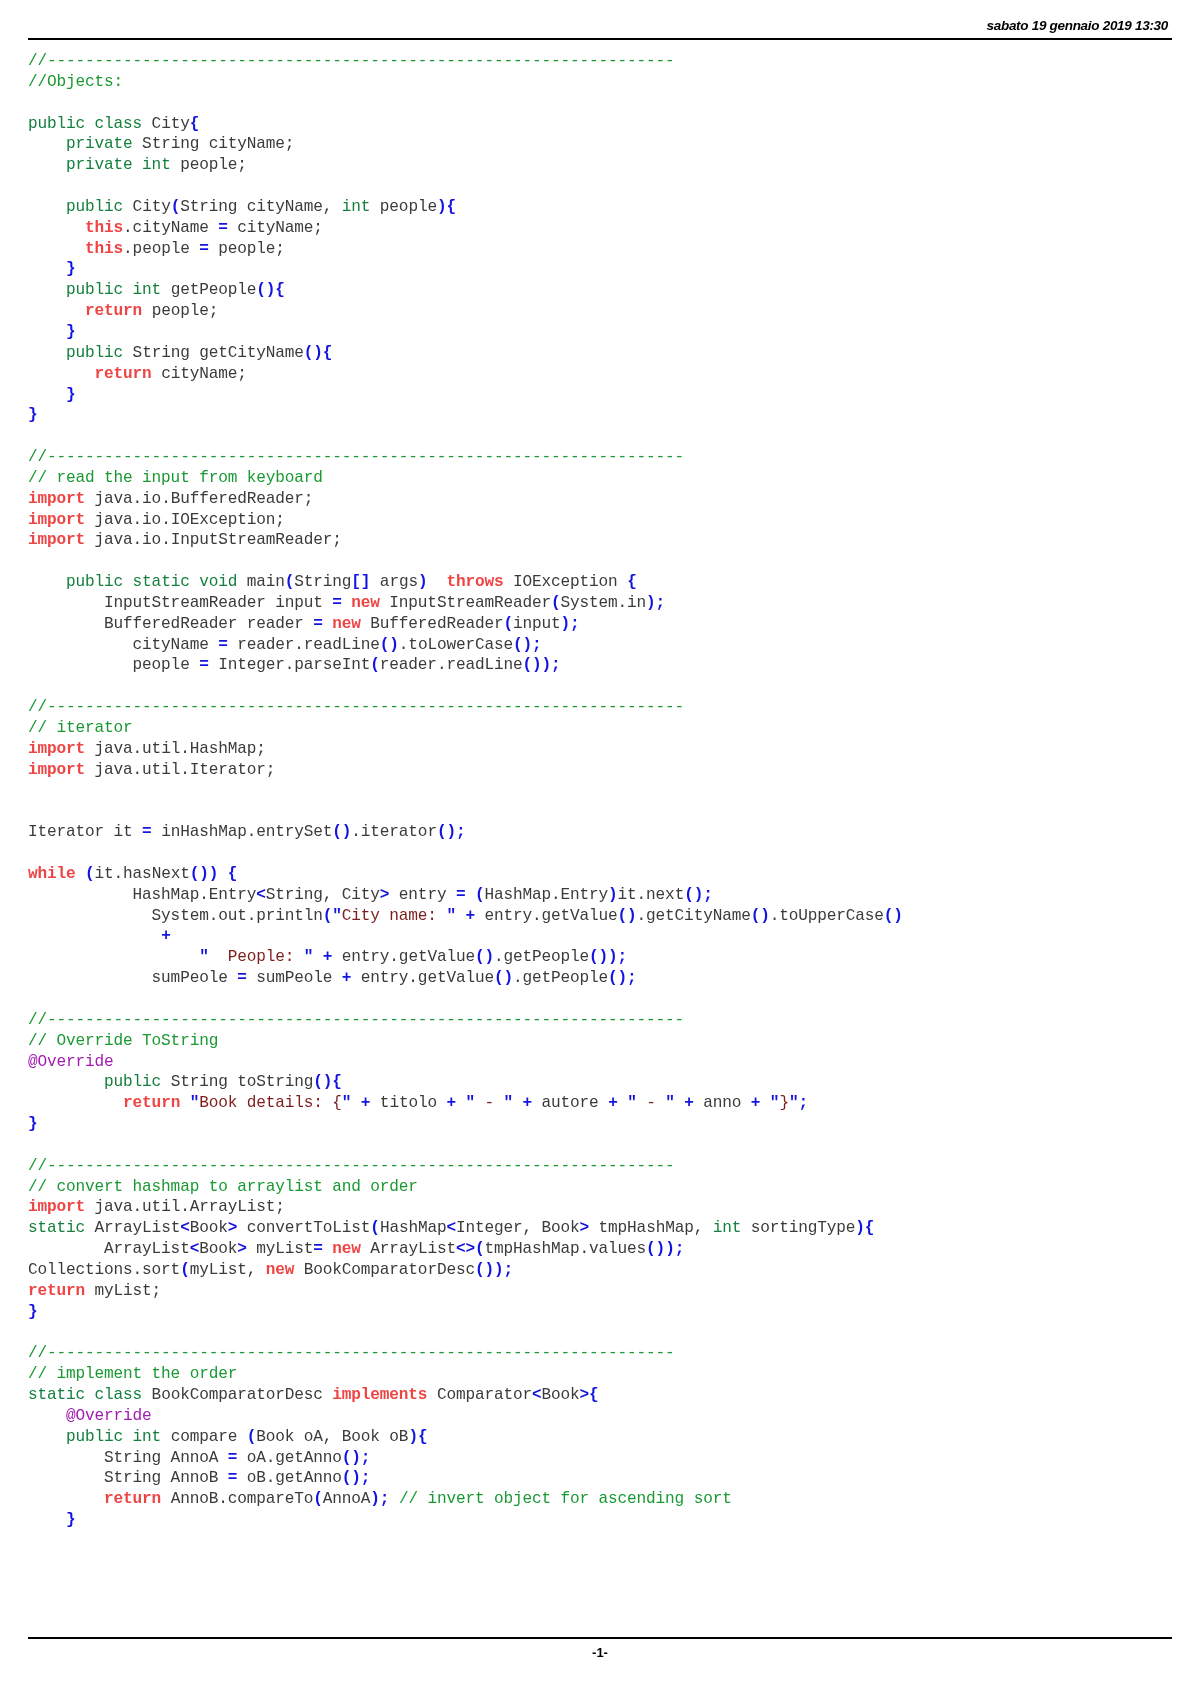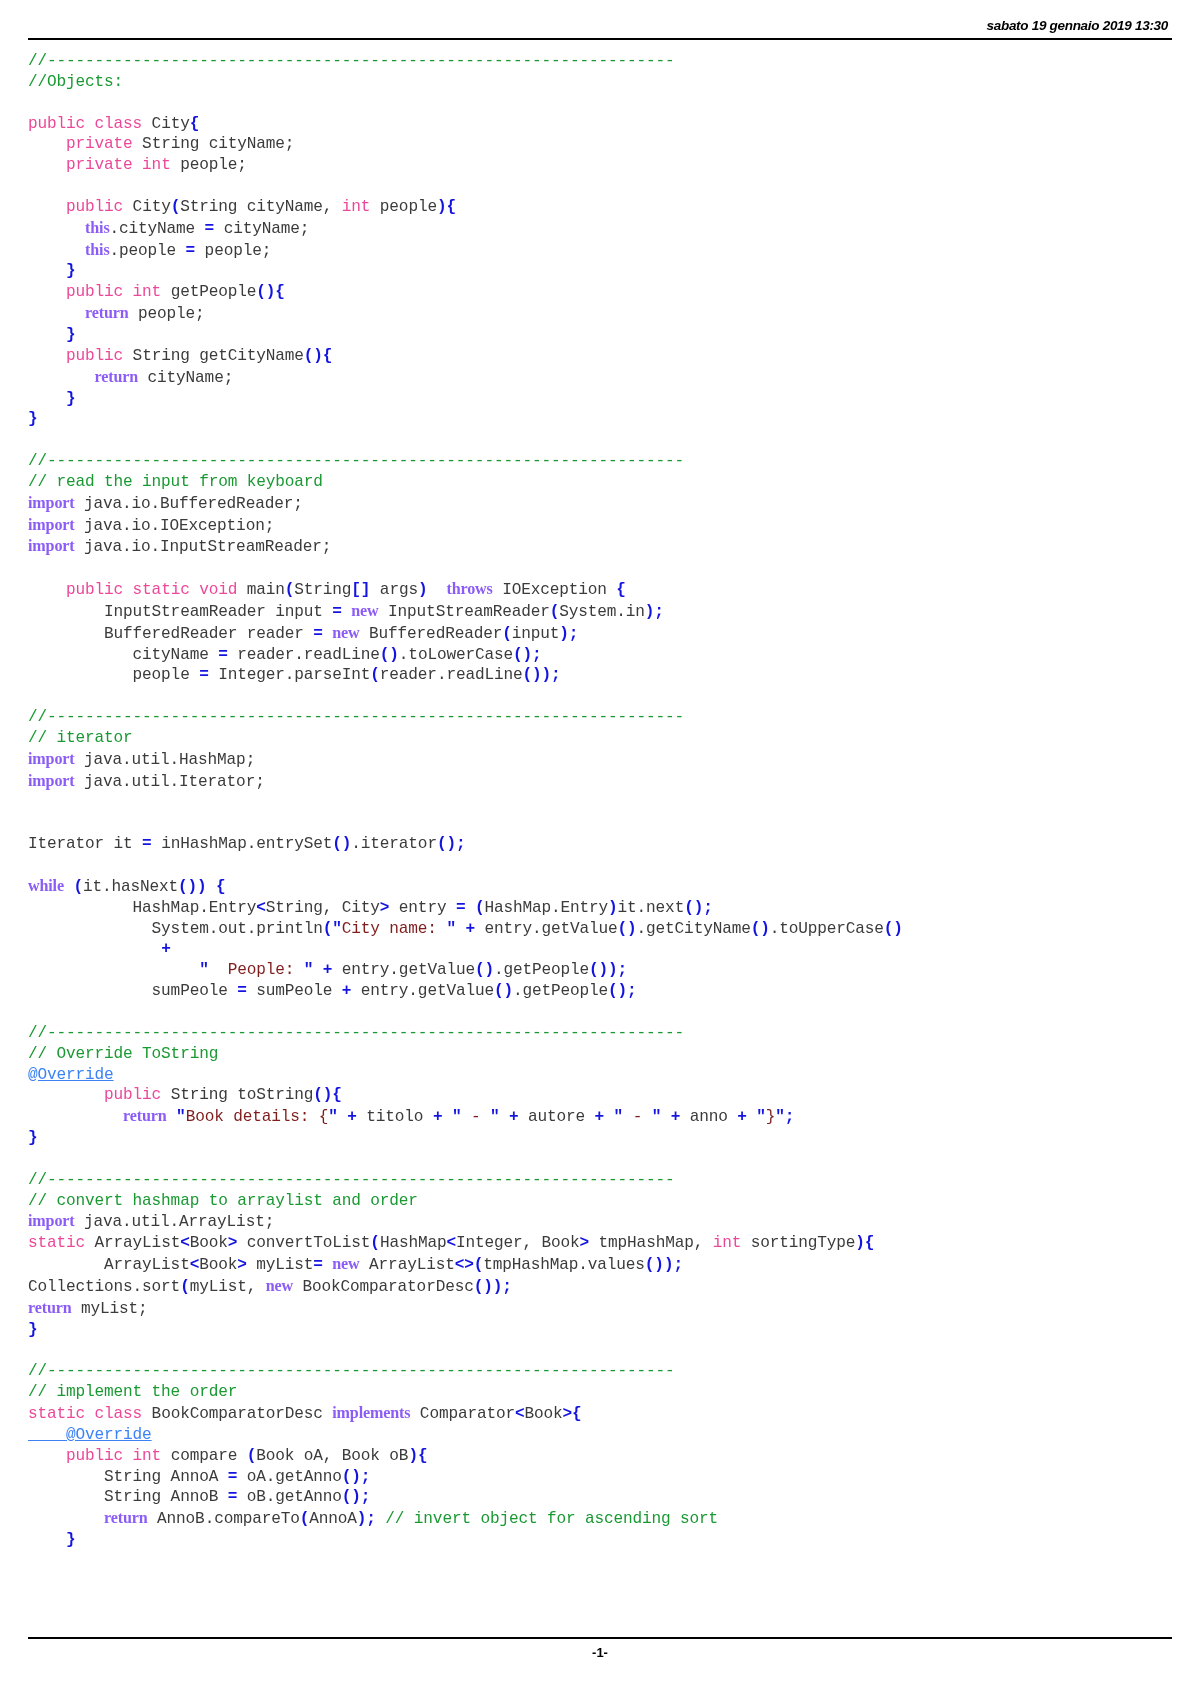--- a/index.html
+++ b/index.html
@@ -52,26 +52,26 @@
     font-size: 16.1px;
     line-height: 20.85px;
     color: #3b3b3b;
     white-space: pre;
     letter-spacing: -0.15px;
   }
   .ln { display: block; min-height: 20.85px; }
 
   
   .cm  { color: #1a9933; }             
-  .kw  { color: #ec4899; }             
-  .kb  { color: #8b5cf6; font-weight: bold; font-family: Liberation Serif, serif; }  
+  .kw  { color: #15803d; }             
+  .kb  { color: #ef4444; font-weight: bold; }  
   .pn  { color: #1414e0; font-weight: bold; }  
   .id  { color: #3b3b3b; }             
   .st  { color: #7f1d1d; }             
-  .an  { color: #3b82f6; text-decoration: underline; }             
+  .an  { color: #a21caf; }             
 
   
   .page-footer {
     height: 60px;
     box-sizing: border-box;
     padding-bottom: 10px;
   }
   .rule-bottom {
     border-top: 2.2px solid #000;
     margin-bottom: 6px;

